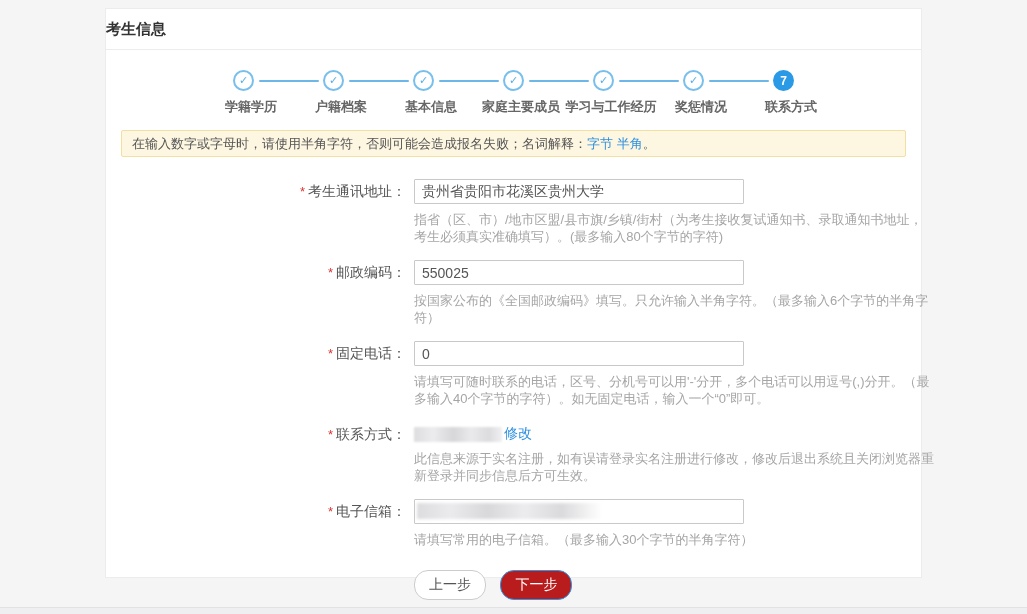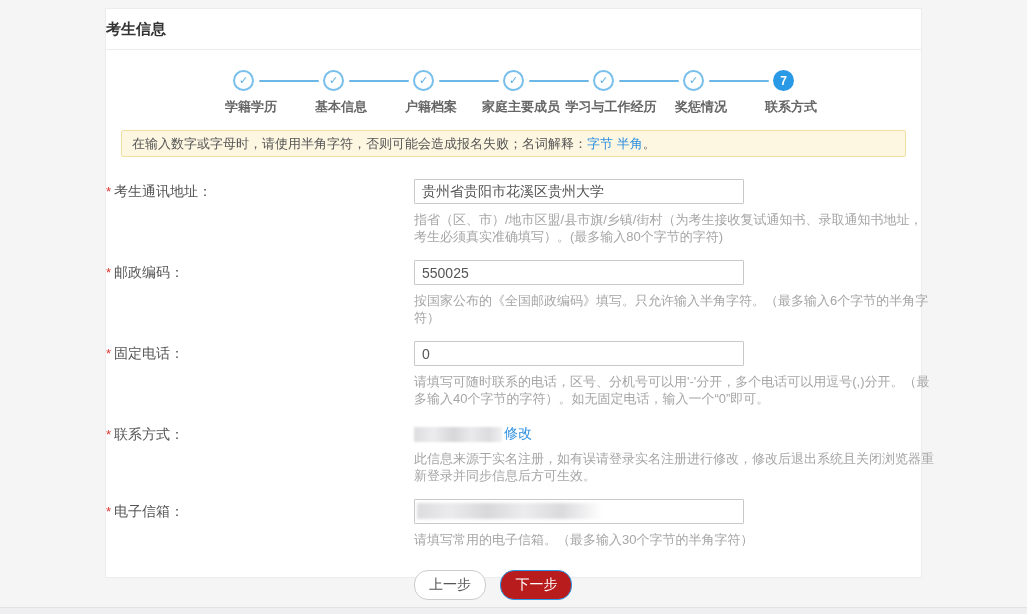--- a/index.html
+++ b/index.html
@@ -49,21 +49,21 @@
   .notice{
     margin:14px 15px 12px 15px;height:27px;line-height:25px;box-sizing:border-box;
     background:#fdf6e1;border:1px solid #f2dfa2;border-radius:2px;
     padding:0 10px;font-size:13px;color:#555;
   }
   .notice a{color:#2e8fe0;text-decoration:none;}
   
   .form{margin-top:22px;}
   .form-row{display:flex;margin-bottom:15px;}
   .form-label{
-    flex:0 0 300px;font-size:14px;color:#555;
+    flex:0 0 300px;text-align:right;font-size:14px;color:#555;
     padding-top:4px;white-space:nowrap;
   }
   .req{color:#d9342f;margin-right:3px;font-size:13px;}
   .form-content{margin-left:8px;}
   .text-input{
     width:330px;height:25px;box-sizing:border-box;
     border:1px solid #c9c9c9;border-radius:1px;
     padding:2px 7px;font-size:14px;color:#555;
     font-family:"Liberation Sans","DejaVu Sans",sans-serif;
     outline:none;background:#fff;
@@ -109,25 +109,25 @@
 
   <div class="card-title">考生信息</div>
 
   <div class="stepper">
     <div class="step">
       <div class="circle done"></div>
       <div class="step-label">学籍学历</div>
     </div>
     <div class="step">
       <div class="circle done"></div>
+      <div class="step-label">户籍档案</div>
+    </div>
+    <div class="step">
+      <div class="circle done"></div>
       <div class="step-label">基本信息</div>
-    </div>
-    <div class="step">
-      <div class="circle done"></div>
-      <div class="step-label">户籍档案</div>
     </div>
     <div class="step">
       <div class="circle done"></div>
       <div class="step-label">家庭主要成员</div>
     </div>
     <div class="step">
       <div class="circle done"></div>
       <div class="step-label">学习与工作经历</div>
     </div>
     <div class="step">

